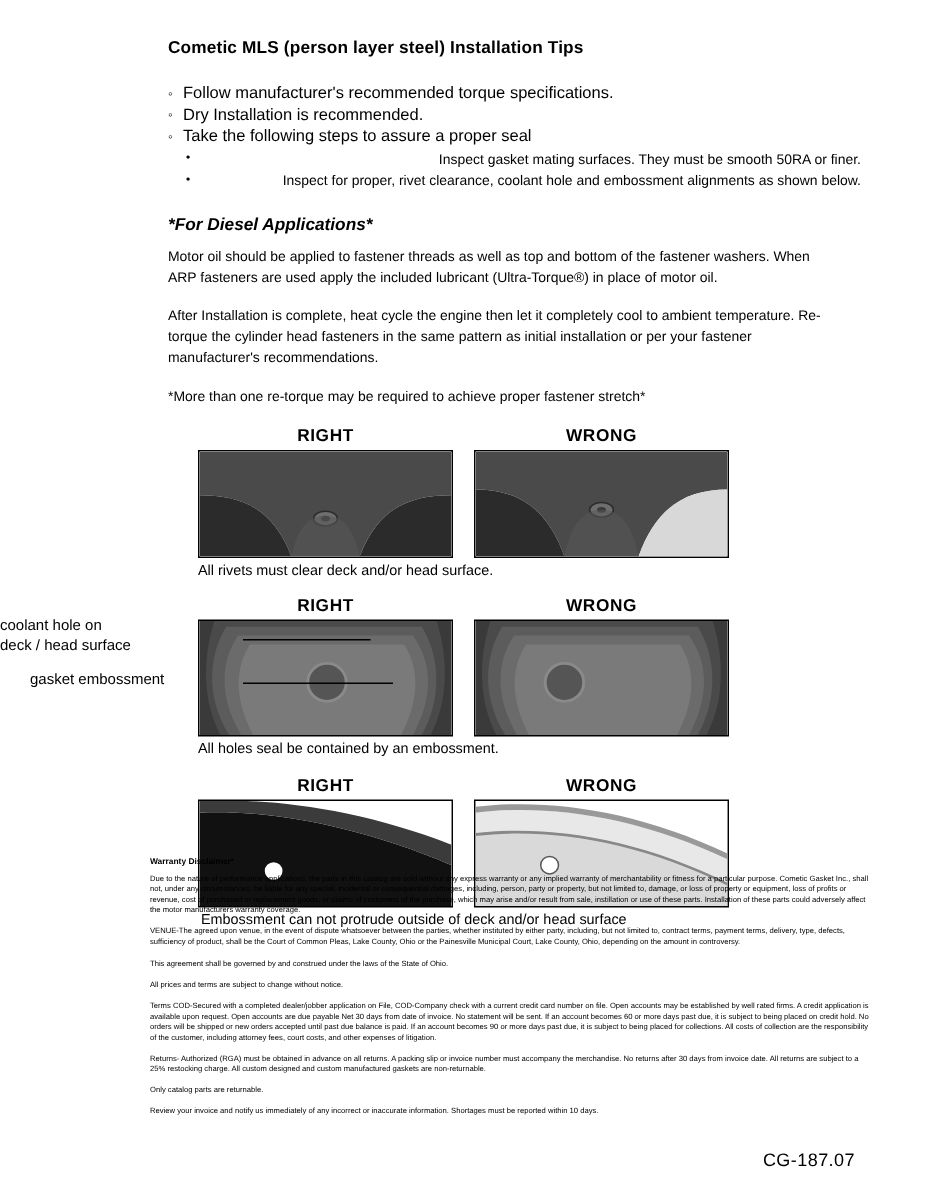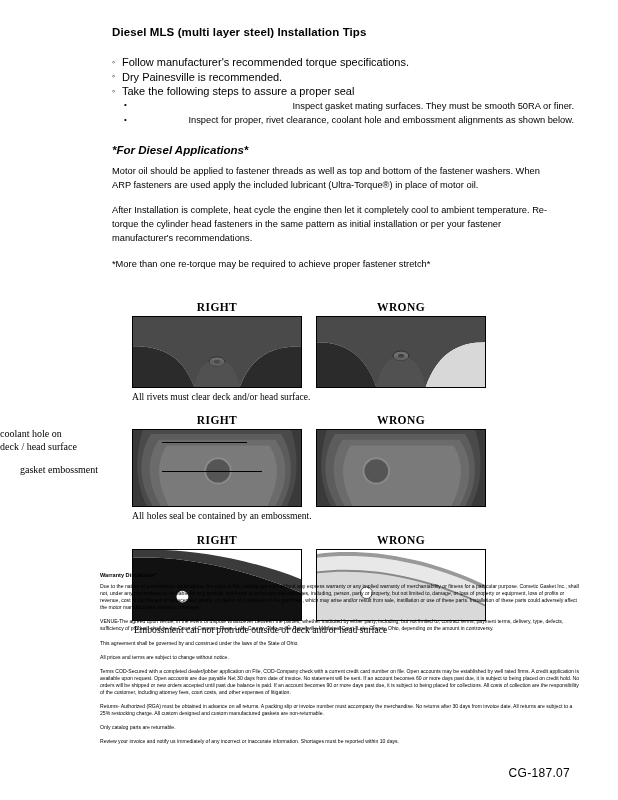--- a/index.html
+++ b/index.html
@@ -76,23 +76,22 @@
     line-height: 14.2px;
     margin: 0 0 11px 68px;
     max-width: 440px;
   }
   p.para.last {
     margin-bottom: 12px;
   }
 
   
   .figures {
-    margin-top: 30px;
-    position: relative;
-    font-family: Liberation Serif, serif;
+    margin-top: 14px;
+    position: relative;
   }
   .fig-row {
     display: flex;
     justify-content: center;
     gap: 14px;
   }
   .fig-col {
     width: 170px;
   }
   .fig-label {
@@ -165,25 +164,25 @@
     bottom: 20px;
     font-size: 12px;
     letter-spacing: .3px;
   }
 </style>
 </head>
 <body>
 
 <div class="page">
 
-  <h1 class="title">Diesel MLS (multi layer steel) Installation Tips</h1>
+  <h1 class="title">Cometic MLS (person layer steel) Installation Tips</h1>
 
   <ul class="bullets">
     <li>Follow manufacturer's recommended torque specifications.</li>
-    <li>Dry Painesville is recommended.</li>
+    <li>Dry Installation is recommended.</li>
     <li>Take the following steps to assure a proper seal</li>
   </ul>
   <ul class="subbullets" style="margin-left:80px;">
     <li>Inspect gasket mating surfaces.  They must be smooth 50RA or finer.</li>
     <li>Inspect for proper, rivet clearance, coolant hole and embossment alignments as shown below.</li>
   </ul>
 
   <h2 class="subtitle">*For Diesel Applications*</h2>
 
   <p class="para">Motor oil should be applied to fastener threads as well as top and bottom of the fastener washers.  When ARP fasteners are used apply the included lubricant (Ultra-Torque®) in place of motor oil.</p>

